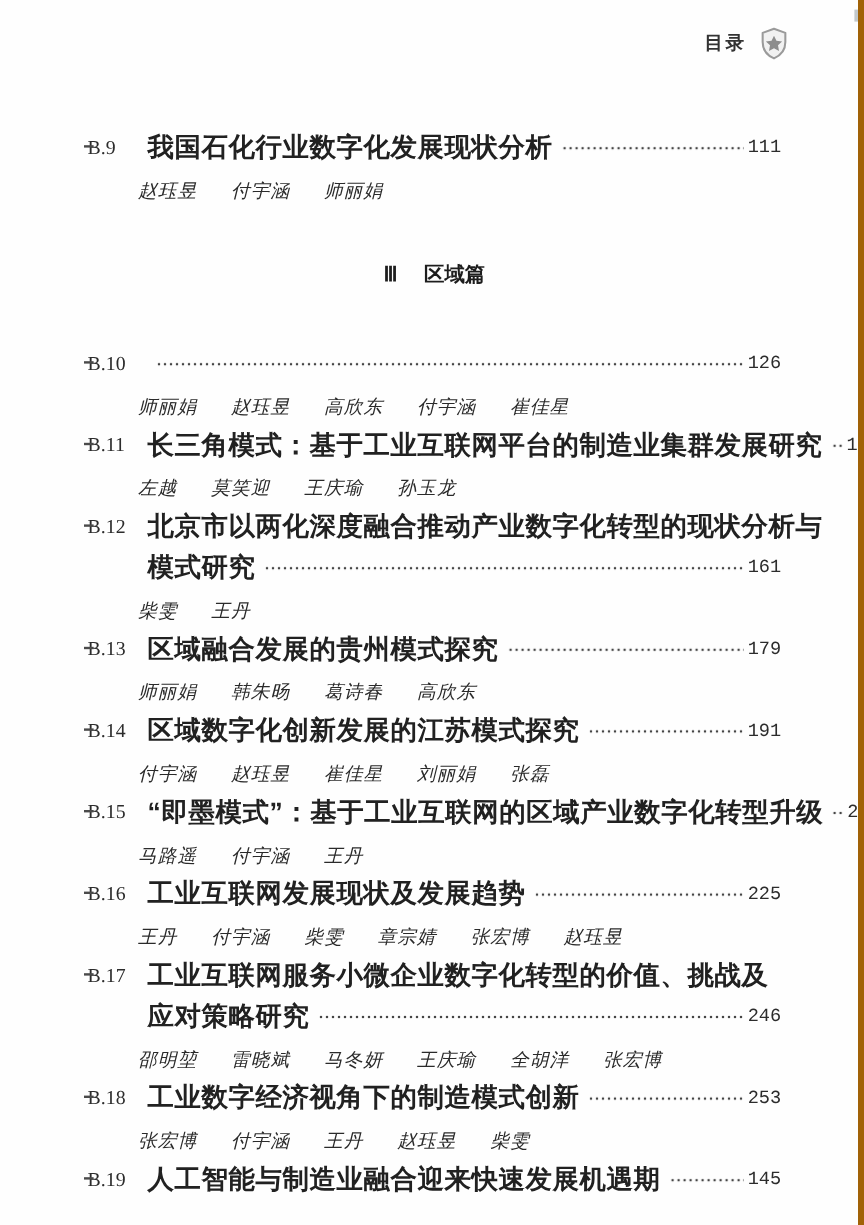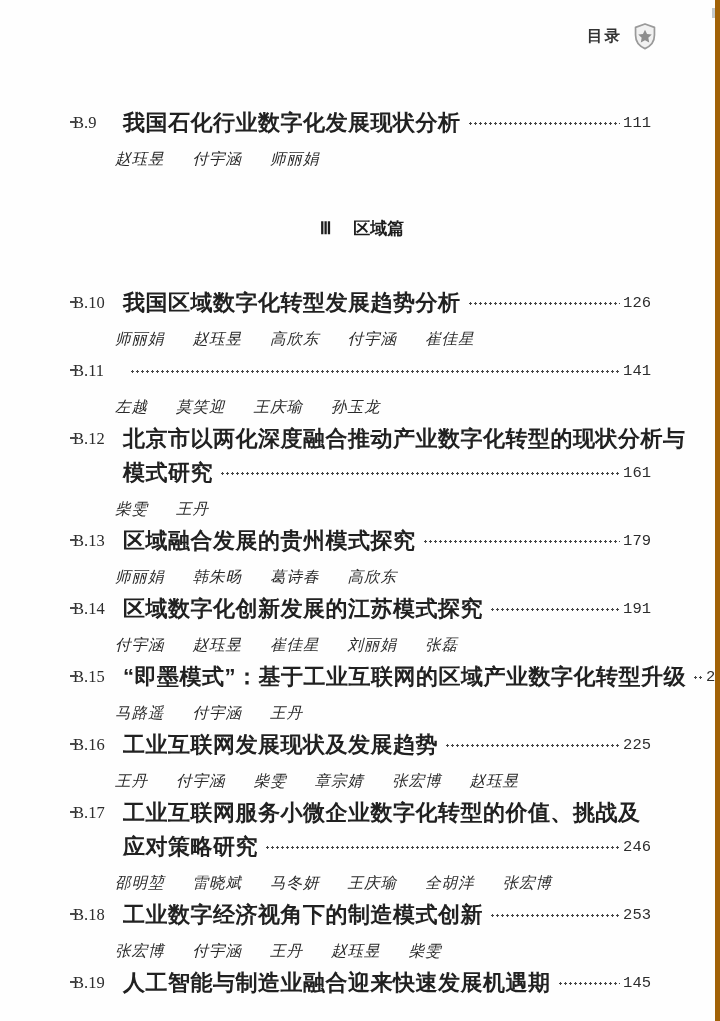--- a/index.html
+++ b/index.html
@@ -146,35 +146,35 @@
         <div class="authors">
           <span class="author">赵珏昱</span>
           <span class="author">付宇涵</span>
           <span class="author">师丽娟</span>
         </div>
       </div>
       <div class="section-heading"><span class="section-number">Ⅲ</span><span class="section-title">区域篇</span></div>
       <div class="entry">
         <div class="entry-line">
           <span class="num">B.10</span>
-          <span class="title">我国区域数字化转型发展趋势分析</span>
           <span class="leader"></span>
           <span class="pagenum">126</span>
         </div>
         <div class="authors">
           <span class="author">师丽娟</span>
           <span class="author">赵珏昱</span>
           <span class="author">高欣东</span>
           <span class="author">付宇涵</span>
           <span class="author">崔佳星</span>
         </div>
       </div>
       <div class="entry">
         <div class="entry-line">
           <span class="num">B.11</span>
+          <span class="title">长三角模式：基于工业互联网平台的制造业集群发展研究</span>
           <span class="leader"></span>
           <span class="pagenum">141</span>
         </div>
         <div class="authors">
           <span class="author">左越</span>
           <span class="author">莫笑迎</span>
           <span class="author">王庆瑜</span>
           <span class="author">孙玉龙</span>
         </div>
       </div>

